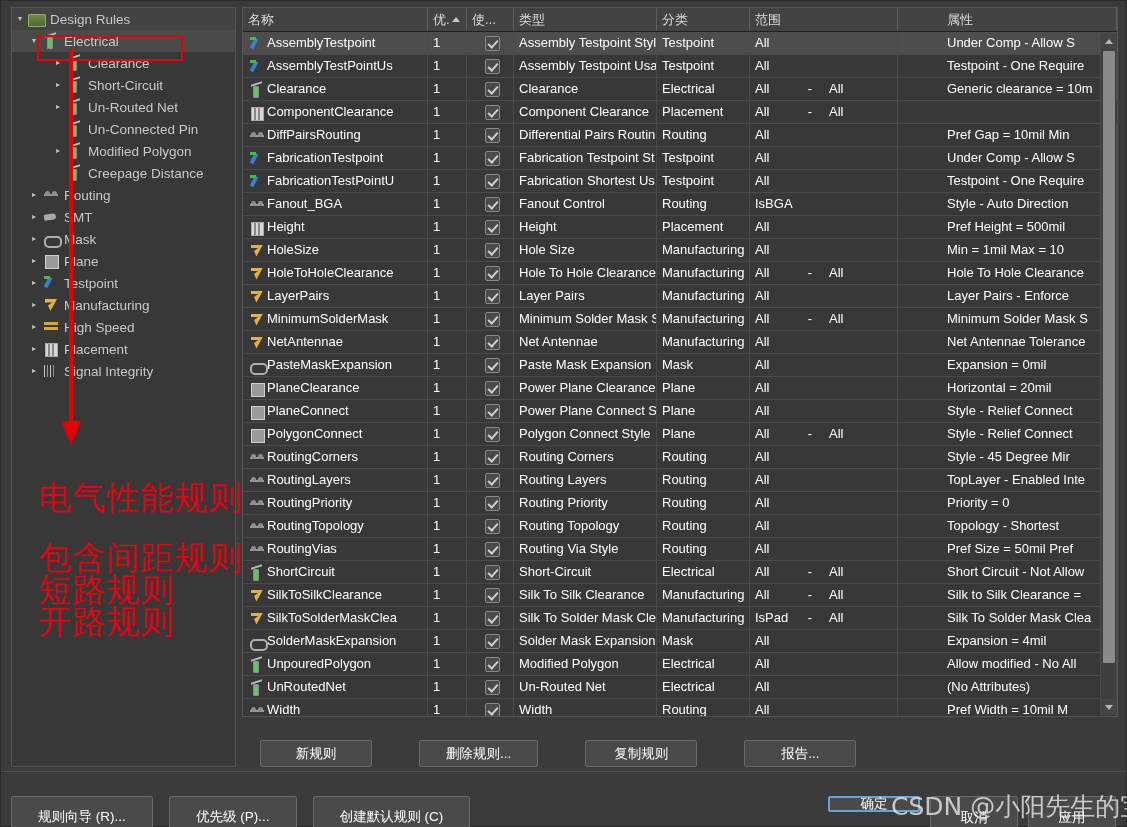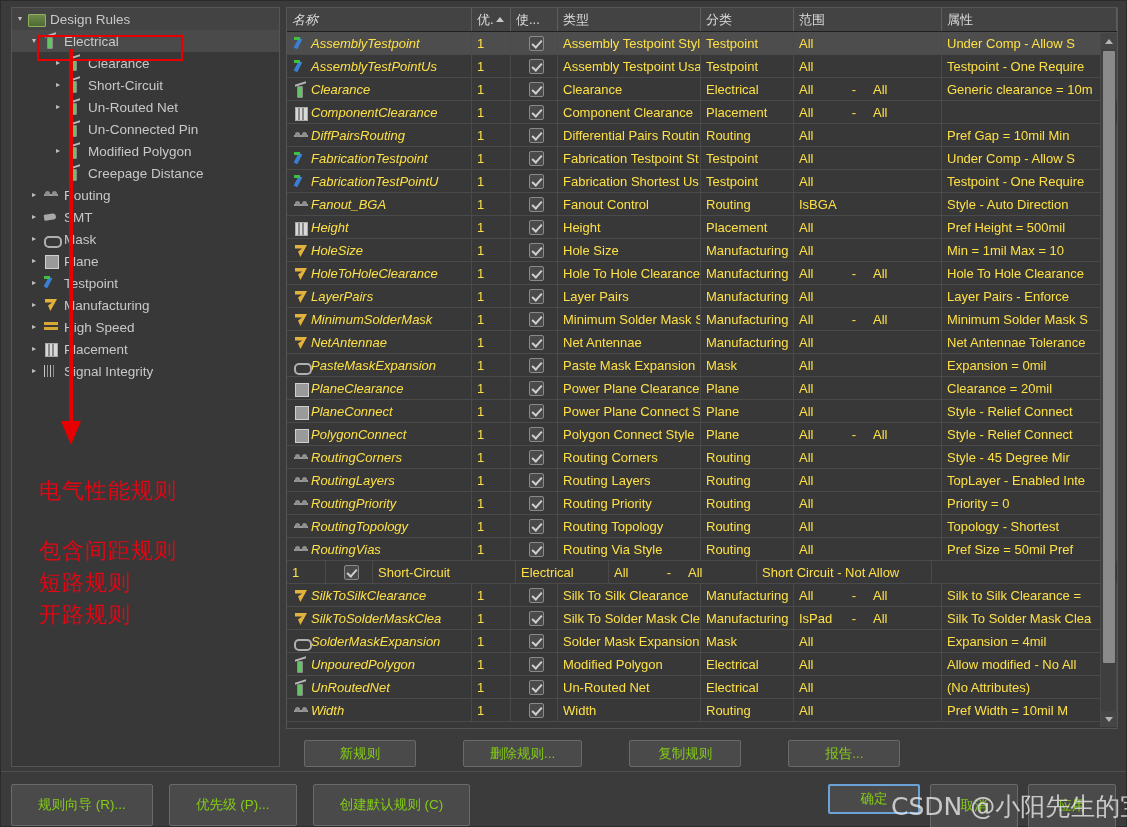--- a/index.html
+++ b/index.html
@@ -90,21 +90,21 @@
     pointer-events: none;
   }
   .red-arrow {
     position: absolute;
     pointer-events: none;
   }
   .red-text {
     position: absolute;
     color: #e30613;
     font-family: "DejaVu Sans", sans-serif;
-    font-size: 22px;
+    font-size: 33px;
     white-space: nowrap;
     letter-spacing: 1px;
   }
 
   
   .list-pane {
     flex: 1;
     padding: 6px 8px 6px 0;
     display: flex;
     flex-direction: column;
@@ -144,41 +144,41 @@
   .grid-body {
     flex: 1;
     overflow: hidden;
     position: relative;
   }
   .g-row {
     display: flex;
     height: 23px;
     border-bottom: 1px solid #4a4a4a;
     font-size: 13px;
-    color: #fde047;
-    align-items: flex-start;
+    color: #ffffff;
+    align-items: center;
   }
   .g-row.sel { background: #4d4d4d; }
   .g-row .cell {
     border-right: 1px solid #4a4a4a;
     height: 23px;
     line-height: 22px;
     padding-left: 5px;
     overflow: hidden;
     white-space: nowrap;
     display: flex;
     align-items: center;
   }
-  .c-name { width: 185px; min-width: 185px; font-style: italic; }
+  .c-name { width: 185px; min-width: 185px; }
   .c-pri  { width: 39px; min-width: 39px; }
   .c-en   { width: 47px; min-width: 47px; justify-content: center; padding-left:0;}
   .c-type { width: 143px; min-width: 143px; }
   .c-cat  { width: 93px; min-width: 93px; }
   .c-scope{ width: 148px; min-width: 148px; }
-  .c-attr { width: 175px; min-width: 175px; }
+  .c-attr { width: 175px; min-width: 175px; margin-left: 44px; }
   .g-icon {
     width: 17px; min-width: 17px; height: 15px;
     position: relative; display:inline-block;
     margin-right: 2px;
   }
   .chk {
     width: 15px; height: 15px;
     border: 1px solid #8a8a8a;
     background: #4a4a4a;
     border-radius: 2px;
@@ -231,30 +231,31 @@
   
   .rule-btn-bar {
     display: flex;
     gap: 47px;
     padding: 11px 0 0 18px;
     flex: none;
   }
   .btn {
     background: #4a4a4a;
     border: 1px solid #6a6a6a;
-    color: #84cc16;
+    color: #ffffff;
     font-size: 13.5px;
     height: 27px;
     min-width: 112px;
     padding: 0 26px;
     border-radius: 2px;
     display: flex;
     align-items: center;
     justify-content: center;
     cursor: default;
+    margin-top: 12px;
   }
 
   
   .footer {
     position: absolute;
     left: 0; right: 0; bottom: 0;
     height: 55px;
     background: #3b3b3b;
     border-top: 1px solid #4e4e4e;
   }
@@ -265,21 +266,21 @@
     gap: 16px;
   }
   .footer-right {
     position: absolute;
     right: 10px; top: 12px;
     display: flex;
     gap: 10px;
   }
   .btn-wide { min-width: 128px; height: 42px; }
   .btn-ok {
-    min-width: 92px; height: 30px;
+    min-width: 92px; height: 16px;
     border: 2px solid #6aa3d8;
     background: #4a4a4a;
   }
   .btn-sm { min-width: 88px; height: 44px; }
 
   .watermark {
     position: absolute;
     left: 890px; top: 789px;
     color: rgba(236,236,236,0.78);
     font-size: 25px;
@@ -673,21 +674,21 @@
               </div>
               <div class="cell c-pri">1</div>
               <div class="cell c-en">
                 <span class="chk"></span>
               </div>
               <div class="cell c-type">Power Plane Clearance</div>
               <div class="cell c-cat">Plane</div>
               <div class="cell c-scope">
                 <span class="scope-a">All</span>
               </div>
-              <div class="cell c-attr">Clearance = 20mil</div>
+              <div class="cell c-attr">Horizontal = 20mil</div>
             </div>
             <div class="g-row">
               <div class="cell c-name">
                 <span class="g-icon ico-plane"></span>
                 <span>PlaneConnect</span>
               </div>
               <div class="cell c-pri">1</div>
               <div class="cell c-en">
                 <span class="chk"></span>
               </div>
@@ -790,20 +791,24 @@
                 <span class="chk"></span>
               </div>
               <div class="cell c-type">Routing Via Style</div>
               <div class="cell c-cat">Routing</div>
               <div class="cell c-scope">
                 <span class="scope-a">All</span>
               </div>
               <div class="cell c-attr">Pref Size = 50mil    Pref</div>
             </div>
             <div class="g-row">
+              <div class="cell c-name">
+                <span class="g-icon ico-elec"></span>
+                <span>ShortCircuit</span>
+              </div>
               <div class="cell c-pri">1</div>
               <div class="cell c-en">
                 <span class="chk"></span>
               </div>
               <div class="cell c-type">Short-Circuit</div>
               <div class="cell c-cat">Electrical</div>
               <div class="cell c-scope">
                 <span class="scope-a">All</span>
                 <span class="scope-dash">-</span>
                 <span>All</span>

